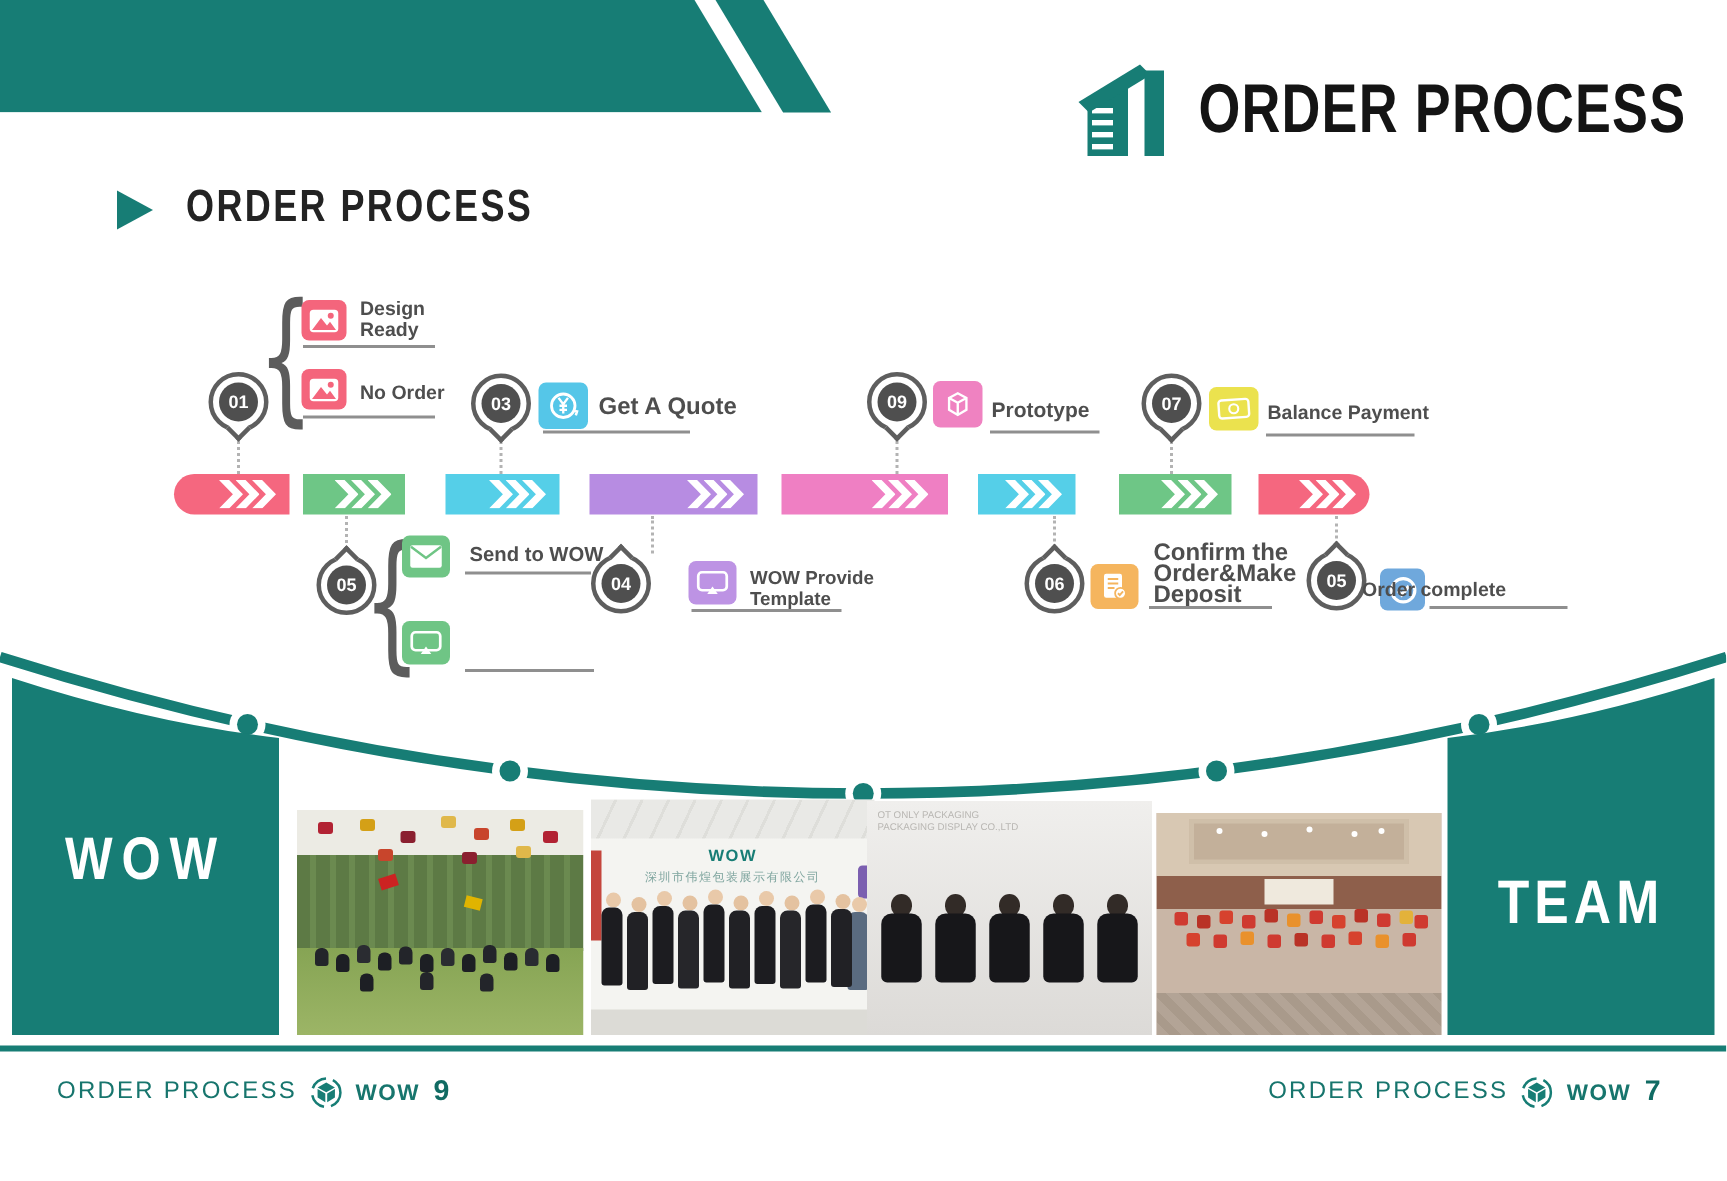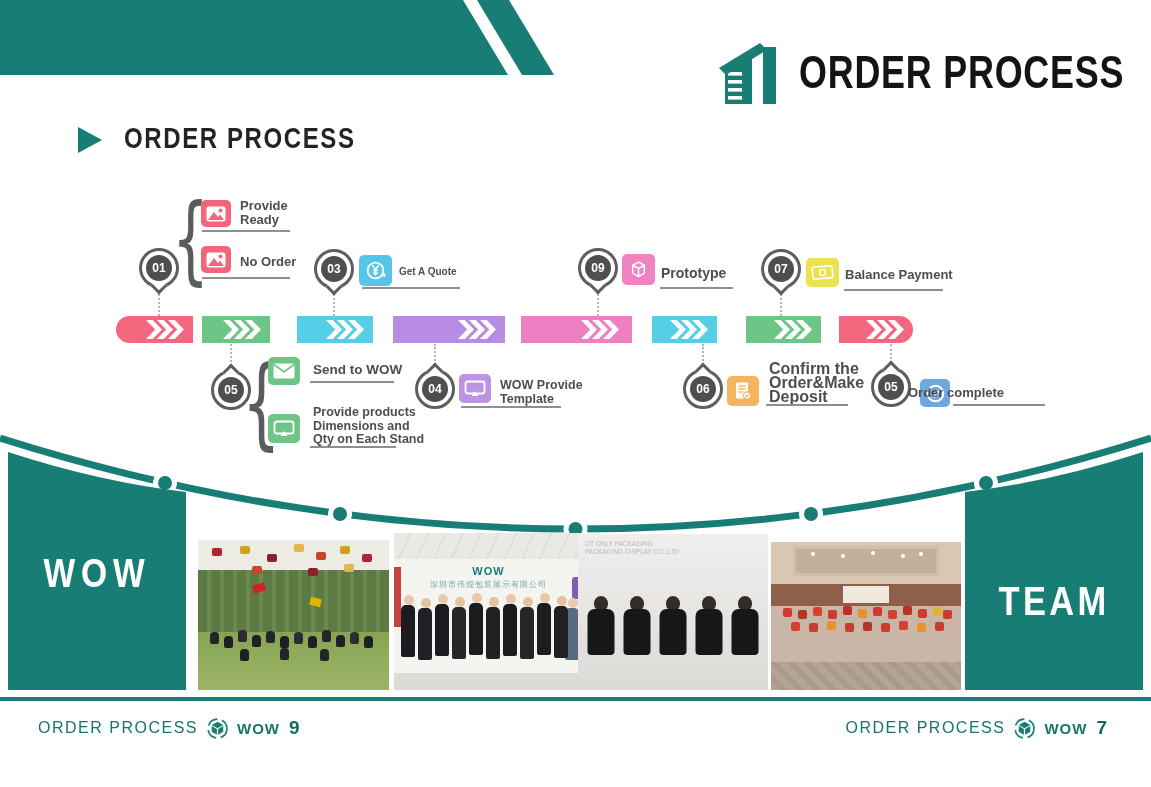--- a/index.html
+++ b/index.html
@@ -140,42 +140,42 @@
     </div>
   <div class="pin down" style="left:578px;top:248px">
       <span class="pin-inner">09</span>
     </div>
   <div class="pin down" style="left:761px;top:249px">
       <span class="pin-inner">07</span>
     </div>
   <div class="pin up" style="left:211px;top:370px">
       <span class="pin-inner">05</span>
     </div>
-  <div class="pin up" style="left:415px;top:369px">
+  <div class="pin up" style="left:394px;top:369px">
       <span class="pin-inner">04</span>
     </div>
   <div class="pin up" style="left:683px;top:369px">
       <span class="pin-inner">06</span>
     </div>
   <div class="pin up" style="left:871px;top:367px">
       <span class="pin-inner">05</span>
     </div>
 
   <div class="brace" style="left:172px;top:191px;font-size:94px;line-height:94px;transform:scale(0.62,1.02);transform-origin:left top">{</div>
   <div class="brace" style="left:242px;top:352px;font-size:98px;line-height:98px;transform:scale(0.62,1.02);transform-origin:left top">{</div>
 
   <div class="ic" style="left: 201px; top: 200px; width: 30px; height: 27px; background: rgb(244, 101, 124);">
     <svg width="20" height="16" viewBox="0 0 20 16">
         <rect x="0.5" y="0.5" width="19" height="15" rx="2.5" fill="#fff"></rect>
         <circle cx="14.5" cy="4.5" r="2" fill="#f4657c"></circle>
         <polygon points="2,14 8,6 12,11 14,8.5 18,14" fill="#f4657c"></polygon>
       </svg>
     </div>
   <div class="lt" style="left:240px;top:199px">
-      <span>Provide</span>
+      <span>Design</span>
       <span>Ready</span>
     </div>
   <div class="ul" style="left:202px;top:230px;width:88px"></div>
   <div class="ic" style="left: 201px; top: 246px; width: 30px; height: 27px; background: rgb(244, 101, 124);">
     <svg width="20" height="16" viewBox="0 0 20 16">
         <rect x="0.5" y="0.5" width="19" height="15" rx="2.5" fill="#fff"></rect>
         <circle cx="14.5" cy="4.5" r="2" fill="#f4657c"></circle>
         <polygon points="2,14 8,6 12,11 14,8.5 18,14" fill="#f4657c"></polygon>
       </svg>
     </div>
@@ -184,21 +184,21 @@
     </div>
   <div class="ul" style="left:202px;top:277px;width:88px"></div>
 
   <div class="ic" style="left: 359px; top: 255px; width: 33px; height: 31px; background: rgb(85, 198, 232);">
     <svg width="23" height="23" viewBox="0 0 22 22">
         <circle cx="11" cy="11" r="7.5" fill="none" stroke="#fff" stroke-width="1.8"></circle>
         <path d="M8,6 L11,10 L14,6 M8.6,11 H13.4 M8.6,13.6 H13.4 M11,10 V16" stroke="#fff" stroke-width="1.5" fill="none"></path>
         <path d="M17,14 l2.8,0.6 -0.8,2.6" stroke="#fff" stroke-width="1.6" fill="none"></path>
       </svg>
     </div>
-  <div class="lt" style="left:399px;top:265px;font-size:10px">
+  <div class="lt" style="left:399px;top:265px;font-size:16px">
       <span>Get A Quote</span>
     </div>
   <div class="ul" style="left:362px;top:287px;width:98px"></div>
 
   <div class="ic" style="left: 622px; top: 254px; width: 33px; height: 31px; background: rgb(239, 130, 193);">
     <svg width="21" height="21" viewBox="0 0 20 20">
         <path d="M4.5,6 L10,3 L15.5,6 L15.5,13.5 L10,16.8 L4.5,13.5 Z M4.5,6 L10,9 L15.5,6 M10,9 V16.8" fill="none" stroke="#fff" stroke-width="1.5"></path>
       </svg>
     </div>
   <div class="lt" style="left:661px;top:266px;font-size:14px">
@@ -225,25 +225,20 @@
     </div>
   <div class="lt" style="left:313px;top:363px;font-size:13.5px">
       <span>Send to WOW</span>
     </div>
   <div class="ul" style="left:310px;top:381px;width:84px"></div>
   <div class="ic" style="left: 268px; top: 414px; width: 32px; height: 29px; background: rgb(111, 197, 133);">
     <svg width="22" height="18" viewBox="0 0 22 18">
         <rect x="1.5" y="1.5" width="19" height="12" rx="2.5" fill="none" stroke="#fff" stroke-width="1.8"></rect>
         <polygon points="11,11 14.5,16 7.5,16" fill="#fff"></polygon>
       </svg>
-    </div>
-  <div class="lt" style="left:313px;top:406px;font-size:12.5px;line-height:13.5px">
-    <span>Provide products</span>
-    <span>Dimensions and</span>
-    <span>Qty on Each Stand</span>
     </div>
   <div class="ul" style="left:310px;top:446px;width:86px"></div>
 
   <div class="ic" style="left: 459px; top: 374px; width: 32px; height: 29px; background: rgb(189, 147, 228);">
     <svg width="22" height="18" viewBox="0 0 22 18">
         <rect x="1.5" y="1.5" width="19" height="12" rx="2.5" fill="none" stroke="#fff" stroke-width="1.8"></rect>
         <polygon points="11,11 14.5,16 7.5,16" fill="#fff"></polygon>
       </svg>
     </div>
   <div class="lt" style="left:500px;top:378px;font-size:12.5px">

